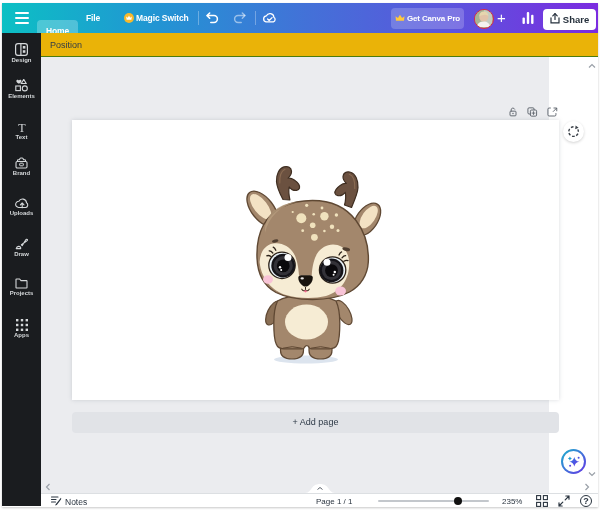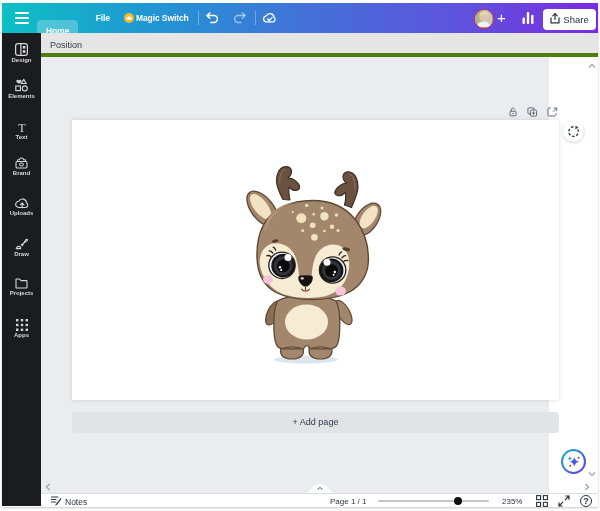--- a/index.html
+++ b/index.html
@@ -9,34 +9,34 @@
   #app { position:absolute; left:2px; top:3px; width:596px; height:504px;
     background:#fff; box-shadow:0 1px 2px rgba(0,0,0,.22); }
   .abs { position:absolute; }
 
   
   #topbar { position:absolute; left:0; top:0; width:596px; height:30px;
     background:linear-gradient(90deg,#0cc0c4 0%,#2196d3 25%,#4470d8 52%,#5c55dd 75%,#7b2be0 100%); }
   .tb-txt { color:#fff; font-size:8.5px; font-weight:700; letter-spacing:-0.1px; }
   #homebtn { position:absolute; left:35px; top:4px; width:41px; height:22px;
     background:rgba(255,255,255,.25); border-radius:4px; text-align:center; line-height:22px;margin-top:13px; }
-  #filebtn { position:absolute; left:84px; top:4px; width:24px; height:22px; text-align:right; line-height:22px; }
+  #filebtn { position:absolute; left:84px; top:4px; width:24px; height:22px; text-align:left; line-height:22px; }
   #magic  { position:absolute; left:122px; top:4px; height:22px; line-height:22px; }
   .vsep { position:absolute; top:8px; width:1px; height:14px; background:rgba(255,255,255,.3); }
   #getpro { position:absolute; left:389px; top:5px; width:73px; height:21px;
     background:rgba(255,255,255,.2); border-radius:4px; color:#fff; font-size:8px; font-weight:700;
     line-height:21px; text-align:center; letter-spacing:-0.15px; white-space:nowrap; }
   #avatar { position:absolute; left:472px; top:6px; width:20px; height:20px; border-radius:50%;
     overflow:hidden; border:1.5px solid #dd2440; background:#aeb896; }
   #sharebtn { position:absolute; left:541px; top:5.5px; width:53px; height:21px; background:#fff;
-    border-radius:4px; color:#25303c; font-size:9.5px; font-weight:400; text-align:center; line-height:21px; }
-
-  
-  #toolbar { position:absolute; left:39px; top:30px; width:557px; height:24px; background:#e5e5e5;
-    border-bottom:4px solid #4d7c0f; }
+    border-radius:4px; color:#25303c; font-size:9.5px; font-weight:700; text-align:center; line-height:21px; }
+
+  
+  #toolbar { position:absolute; left:39px; top:30px; width:557px; height:24px; background:#eab308;
+    border-bottom:1px solid #4d7c0f; }
   #toolbar .pos { position:absolute; left:9px; top:7px; font-size:9px; color:#323c48; font-weight:400; }
 
   
   #sidebar { position:absolute; left:0; top:30px; width:39px; height:473px; background:#1a1c1f; }
   .sbitem { position:absolute; left:0; width:39px; text-align:center; color:#dadcde; }
   .sbitem svg { display:block; margin:0 auto; }
   .sbitem .lbl { font-size:6px; font-weight:700; color:#d5d8da; margin-top:1px; display:block; letter-spacing:0; }
 
   
   #canvas { position:absolute; left:39px; top:54px; width:508px; height:436px; background:#ebecef; }
@@ -86,20 +86,23 @@
       <g transform="translate(15,0) scale(-1,1)">
       <path d="M4.2 1.2 L1.2 4.2 L4.2 7.2" fill="none" stroke="rgba(255,255,255,.5)" stroke-width="1.7" stroke-linecap="round" stroke-linejoin="round"></path>
       <path d="M1.4 4.2 H9.2 A4 4 0 0 1 9.2 12.2 H5.5" fill="none" stroke="rgba(255,255,255,.5)" stroke-width="1.7" stroke-linecap="round"></path>
       </g>
     </svg>
     <div class="vsep" style="left:253px"></div>
     <svg class="abs" style="left:260px;top:8.5px" width="15" height="12" viewBox="0 0 17 14">
       <path d="M4.5 11.5 A3.6 3.6 0 0 1 4.9 4.4 A4.6 4.6 0 0 1 13.6 6.1 A3 3 0 0 1 13 11.5 Z" fill="none" stroke="#fff" stroke-width="1.5" stroke-linejoin="round"></path>
       <path d="M6.3 8.2 L8.1 10 L11.5 6.6" fill="none" stroke="#fff" stroke-width="1.5" stroke-linecap="round" stroke-linejoin="round"></path>
     </svg>
+    <div id="getpro"><svg width="10" height="8" viewBox="0 0 12 10" style="vertical-align:-0.5px">
+            <path d="M1 8.5 L0.4 2.8 L3.4 5 L6 1 L8.6 5 L11.6 2.8 L11 8.5 Z" fill="#ffc93c"></path>
+          </svg> Get Canva Pro</div>
     <div id="avatar"><svg width="17" height="17" viewBox="0 0 17 17">
       <rect width="17" height="17" fill="#a8b494"></rect>
       <rect x="9" width="8" height="17" fill="#c5ccc0"></rect>
       <ellipse cx="8.8" cy="6.8" rx="4.6" ry="5" fill="#e2c3a8"></ellipse>
       <path d="M4.2 6.2 Q4.6 1.4 8.8 1.4 Q13 1.4 13.4 6 Q11 4.6 8.6 4.9 Q5.8 5.2 4.2 6.2 Z" fill="#e6d6ae"></path>
       <path d="M2 17 Q2.5 11.5 8.5 11.5 Q14.5 11.5 15 17 Z" fill="#f4f2ef"></path>
     </svg></div>
     <div class="abs" style="left:493px;top:4px;width:13px;height:22px;color:#fff;font-size:15px;line-height:22px;text-align:center;font-weight:400">+</div>
     <svg class="abs" style="left:520px;top:9px" width="13" height="12" viewBox="0 0 13 12">
       <g fill="#fff">
@@ -335,21 +338,21 @@
     <path d="M0 11 L7 11 Q10 11 12 8.5 L15 4.5 Q17 2 21 2 L23 2 Q27 2 29 4.5 L32 8.5 Q34 11 37 11 L44 11 Z" fill="#fff"></path>
     <path d="M19.5 7.5 L22 5.5 L24.5 7.5" fill="none" stroke="#5a6069" stroke-width="1"></path>
   </svg>
 
   <div id="notesbar">
     <svg class="abs" style="left:10px;top:2px" width="11" height="10" viewBox="0 0 11 10">
       <path d="M0.5 1 H7 M0.5 3.5 H5 M0.5 6 H4.5" stroke="#2b3540" stroke-width="1.1" stroke-linecap="round"></path>
       <path d="M4.5 8.5 L9.5 2.2 Q10.2 1.3 10.2 2.4 L10 3.4 L5.8 9 L4.2 9.4 Z" fill="#2b3540"></path>
     </svg>
     <span class="abs bb-txt" style="left:24px;top:2.5px;font-size:8.5px">Notes</span>
-    <span class="abs bb-txt" style="left:289px;top:2.5px">Page 1 / 1</span>
+    <span class="abs bb-txt" style="left:275px;top:2.5px">Page 1 / 1</span>
     <rect></rect>
     <div class="abs" style="left:337px;top:5.5px;width:111px;height:2px;background:#c3c7cc;border-radius:1px"></div>
     <div class="abs" style="left:413px;top:2.5px;width:8px;height:8px;background:#111;border-radius:50%"></div>
     <span class="abs bb-txt" style="left:461px;top:2.5px">235%</span>
     <svg class="abs" style="left:495px;top:1px" width="12" height="12" viewBox="0 0 12 12">
       <g fill="none" stroke="#2b3540" stroke-width="1.1">
         <rect x="0.6" y="0.6" width="4" height="4"></rect>
             <rect x="7.4" y="0.6" width="4" height="4"></rect>
         <rect x="0.6" y="7.4" width="4" height="4"></rect>
             <rect x="7.4" y="7.4" width="4" height="4"></rect>

